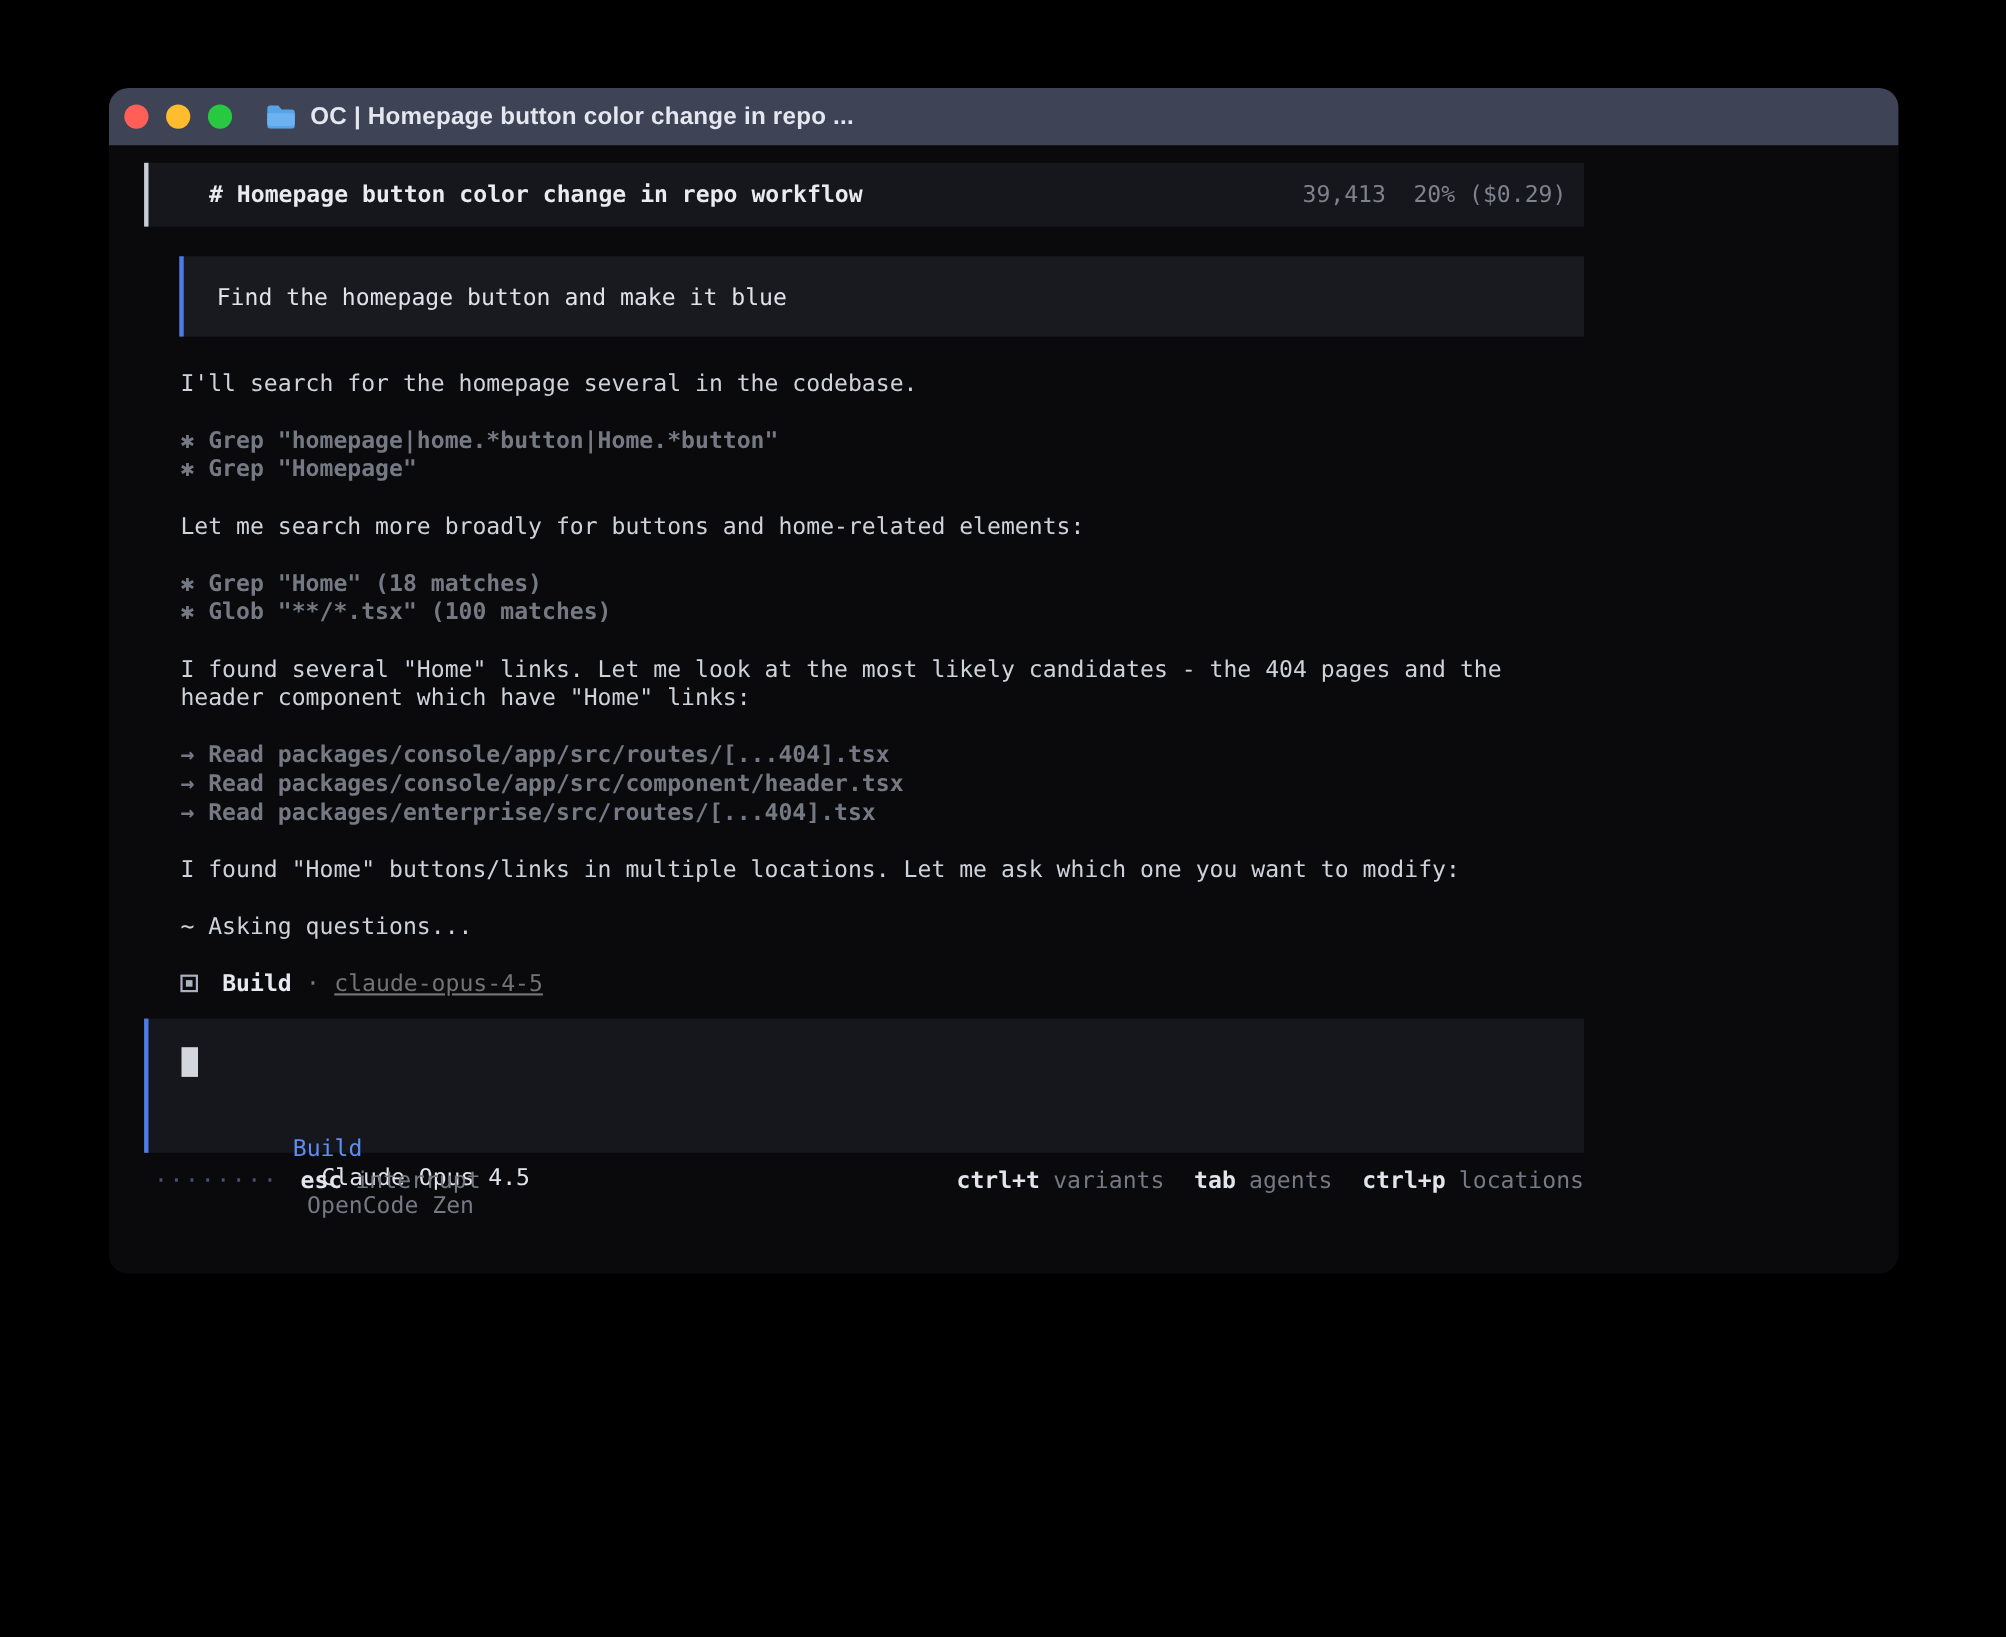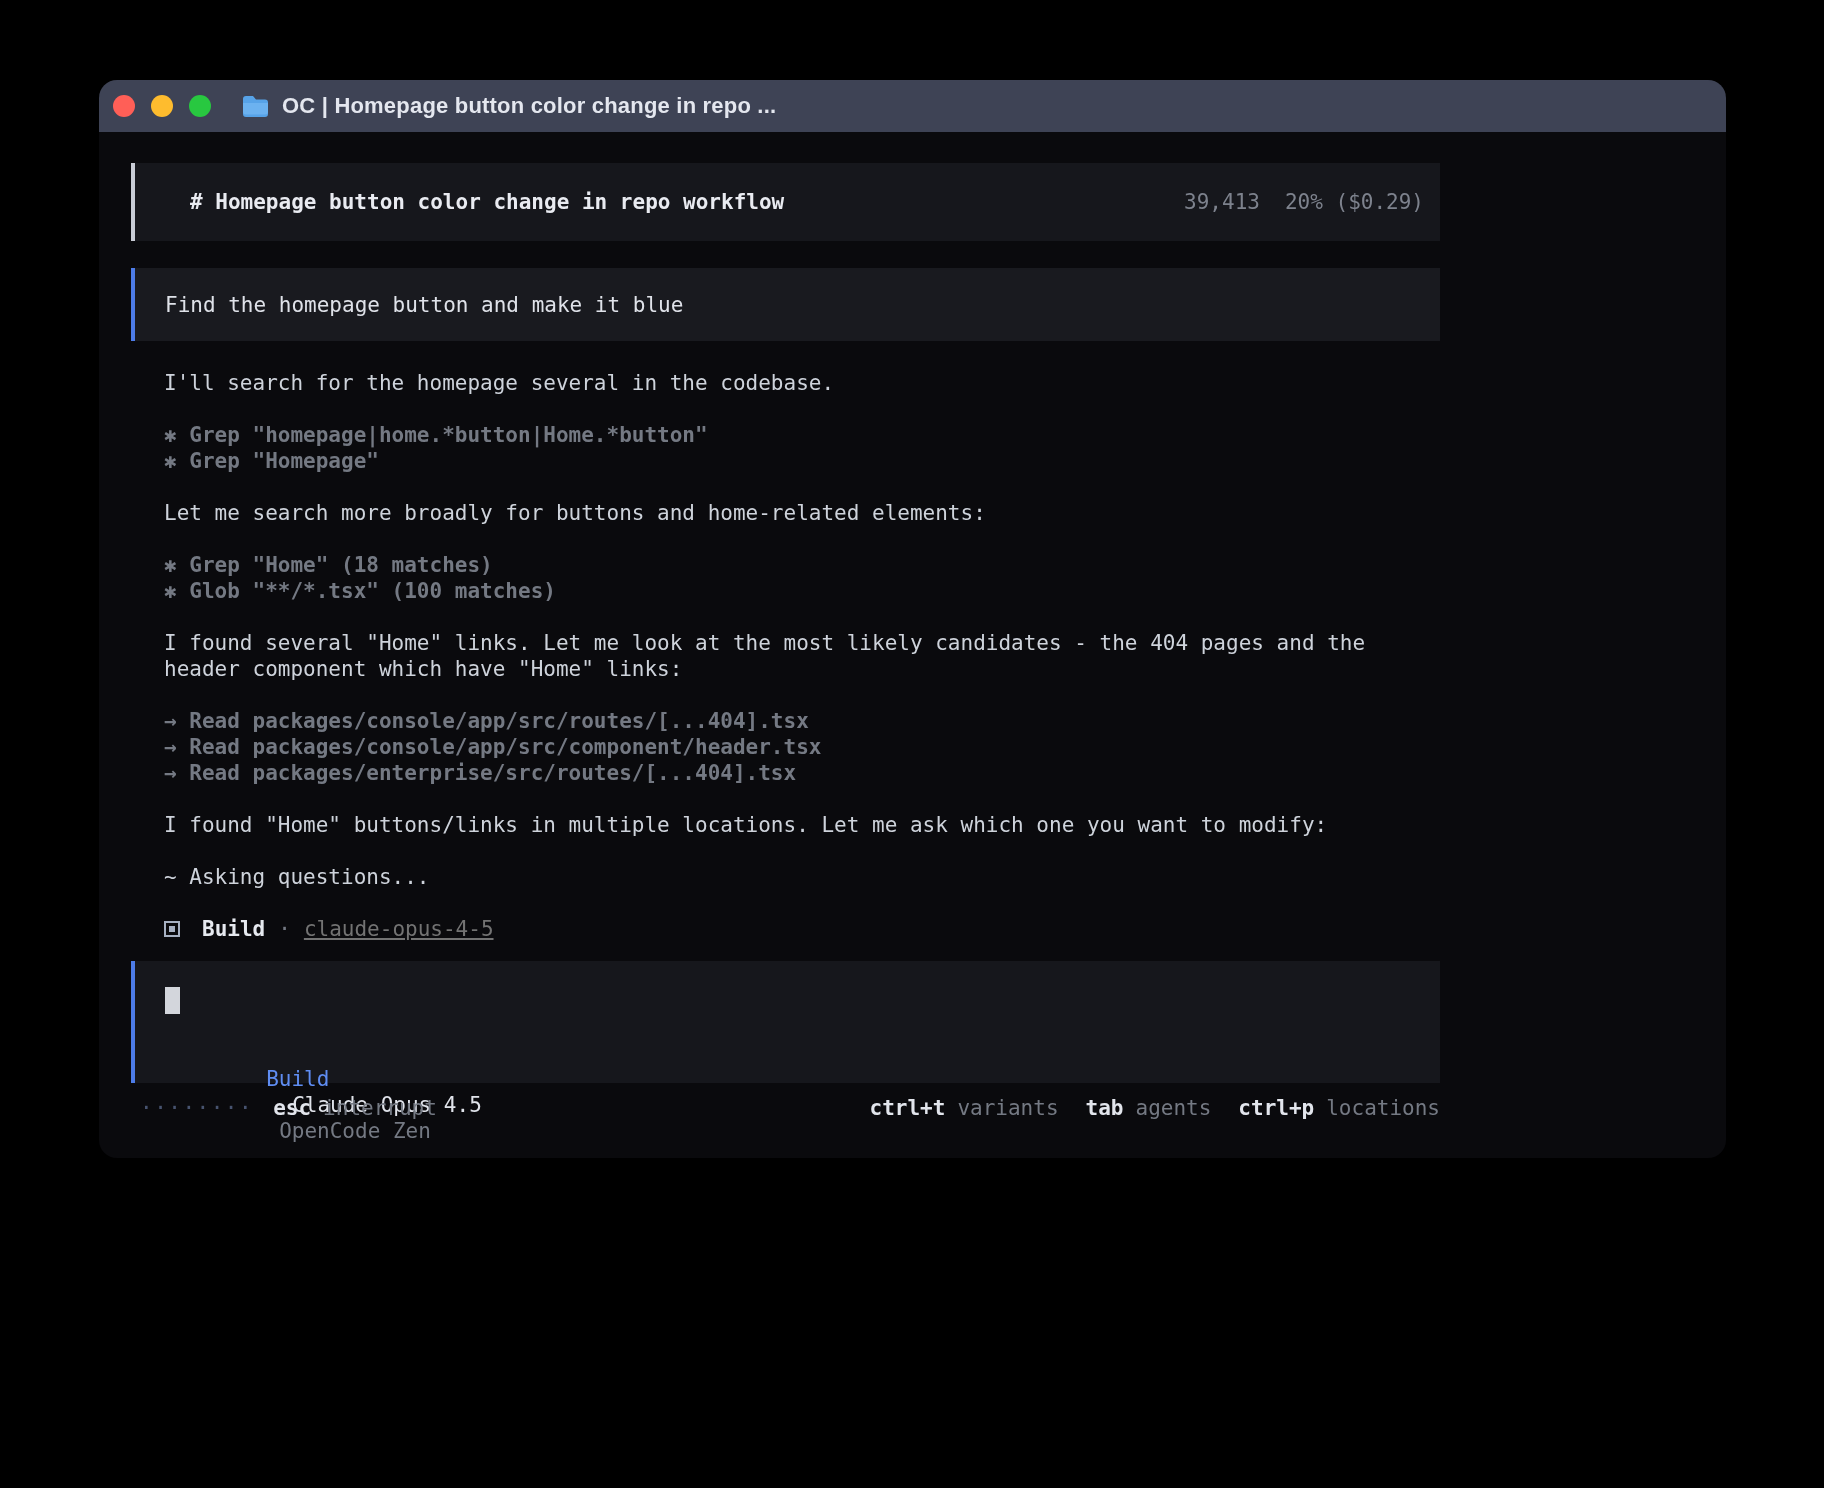--- a/index.html
+++ b/index.html
@@ -23,32 +23,32 @@
   .folder-wrap { margin-left:31px; display:flex; align-items:center; }
   .title-text { margin-left:13px; color:#e4e7ef; font-weight:bold; font-size:22px; letter-spacing:0.2px; }
 
   .content {
     margin-left:32px; width:1309px;
     font-family:"DejaVu Sans Mono","Liberation Mono",monospace;
     font-size:21px; line-height:26px; color:#ced3db;
   }
 
   .block-header {
-    margin-top:31px; height:78px; background:#16171c;
+    margin-top:16px; height:58px; background:#16171c;
     border-left:4px solid #c9cdd6;
     display:flex; align-items:center; justify-content:space-between;
     padding:0 16px 0 55px;
   }
   .session-title { font-weight:bold; color:#e9ebf1; white-space:pre; }
   .session-stats { color:#7d828d; display:flex; gap:25px; white-space:pre; }
 
   .block-user {
     margin-top:27px; height:73px; background:#191a1f;
     border-left:4px solid #4d7ce8;
-    display:flex; align-items:center; padding-left:30px;
+    display:flex; align-items:center; padding-left:30px;margin-left:32px;
   }
   .user-text { color:#dfe2e9; white-space:pre; }
 
   .transcript { margin-top:29px; padding-left:33px; }
   .line { height:26px; white-space:pre; }
   .blank { height:26px; }
   .t-text { color:#ced3db; }
   .t-tool { color:#747983;font-weight:bold; }
 
   .status-row { display:flex; align-items:center; }

